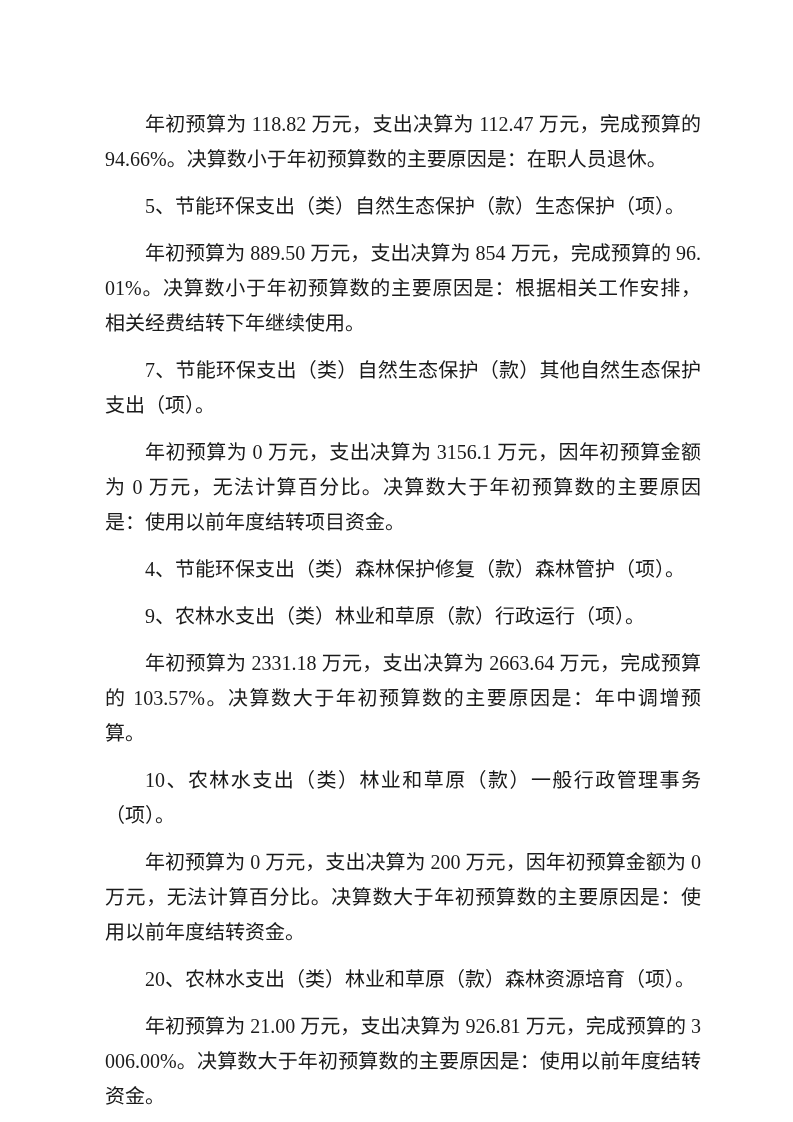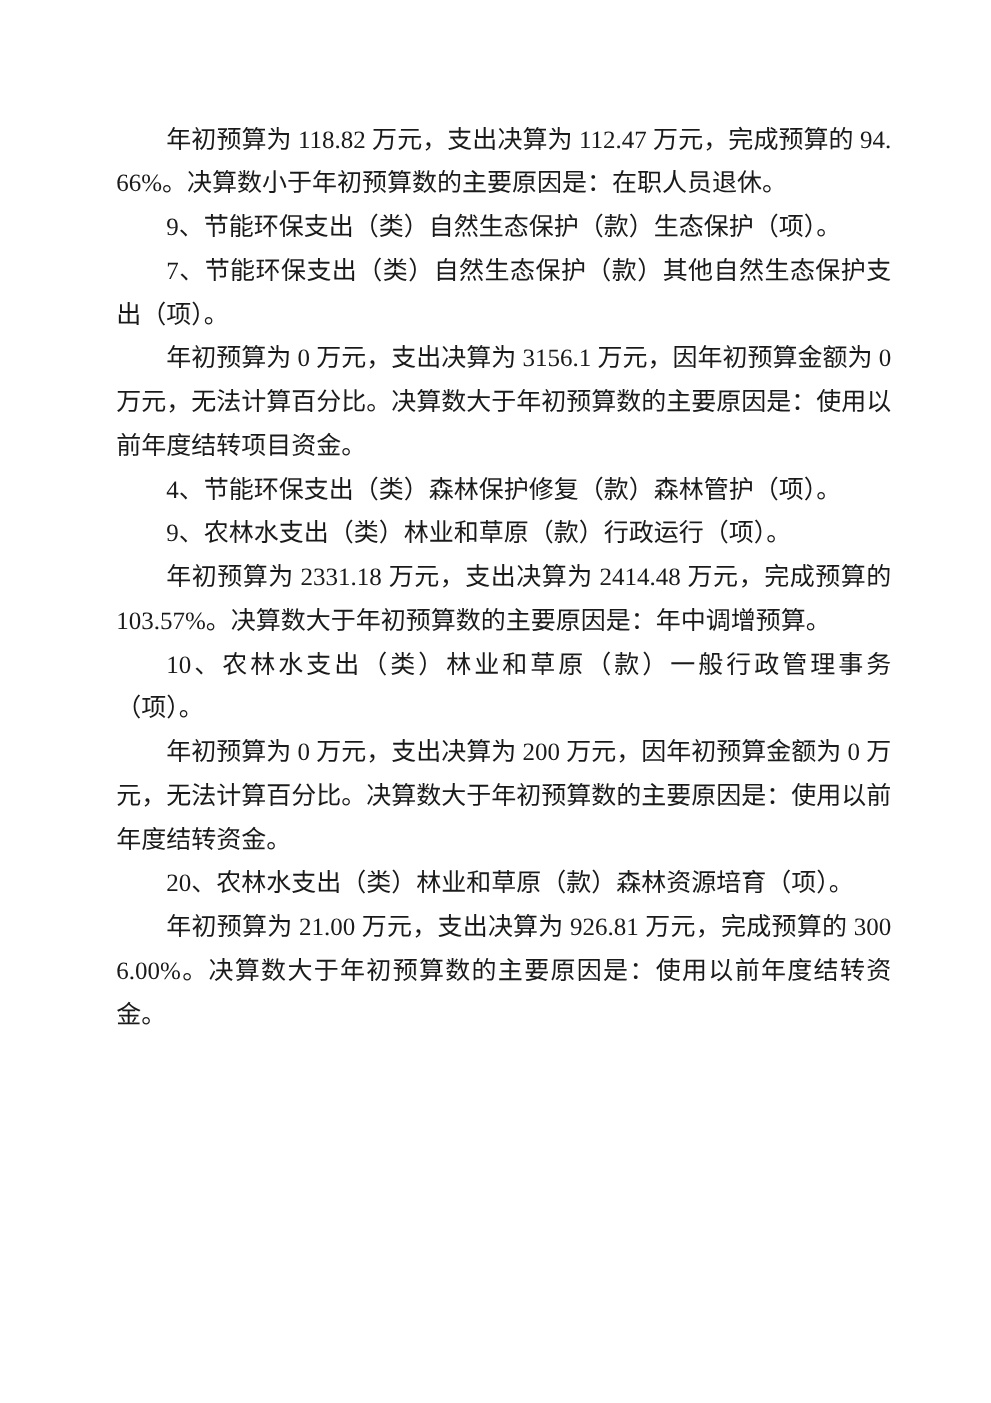--- a/index.html
+++ b/index.html
@@ -23,36 +23,37 @@
     position: absolute;
     top: 95px;
     left: 93px;
     width: 620px;
     color: #1a1a1a;
     font-size: 20px;
     line-height: 35px;
     text-align: justify;
   }
   .para {
-    margin: 0;
+    margin: 12px;
     padding: 0;
     text-indent: 2em;
     word-break: break-all;
   }
 </style>
 </head>
 <body>
 
 <div class="page">
   <main class="content">
     <p class="para">年初预算为 118.82 万元，支出决算为 112.47 万元，完成预算的 94.66%。决算数小于年初预算数的主要原因是：在职人员退休。</p>
-    <p class="para">9、节能环保支出（类）自然生态保护（款）生态保护（项）。</p>
+    <p class="para">5、节能环保支出（类）自然生态保护（款）生态保护（项）。</p>
+    <p class="para">年初预算为 889.50 万元，支出决算为 854 万元，完成预算的 96.01%。决算数小于年初预算数的主要原因是：根据相关工作安排，相关经费结转下年继续使用。</p>
     <p class="para">7、节能环保支出（类）自然生态保护（款）其他自然生态保护支出（项）。</p>
     <p class="para">年初预算为 0 万元，支出决算为 3156.1 万元，因年初预算金额为 0 万元，无法计算百分比。决算数大于年初预算数的主要原因是：使用以前年度结转项目资金。</p>
     <p class="para">4、节能环保支出（类）森林保护修复（款）森林管护（项）。</p>
     <p class="para">9、农林水支出（类）林业和草原（款）行政运行（项）。</p>
-    <p class="para">年初预算为 2331.18 万元，支出决算为 2414.48 万元，完成预算的 103.57%。决算数大于年初预算数的主要原因是：年中调增预算。</p>
+    <p class="para">年初预算为 2331.18 万元，支出决算为 2663.64 万元，完成预算的 103.57%。决算数大于年初预算数的主要原因是：年中调增预算。</p>
     <p class="para">10、农林水支出（类）林业和草原（款）一般行政管理事务（项）。</p>
     <p class="para">年初预算为 0 万元，支出决算为 200 万元，因年初预算金额为 0 万元，无法计算百分比。决算数大于年初预算数的主要原因是：使用以前年度结转资金。</p>
     <p class="para">20、农林水支出（类）林业和草原（款）森林资源培育（项）。</p>
     <p class="para">年初预算为 21.00 万元，支出决算为 926.81 万元，完成预算的 3006.00%。决算数大于年初预算数的主要原因是：使用以前年度结转资金。</p>
   </main>
 </div>
 
 </body></html>

